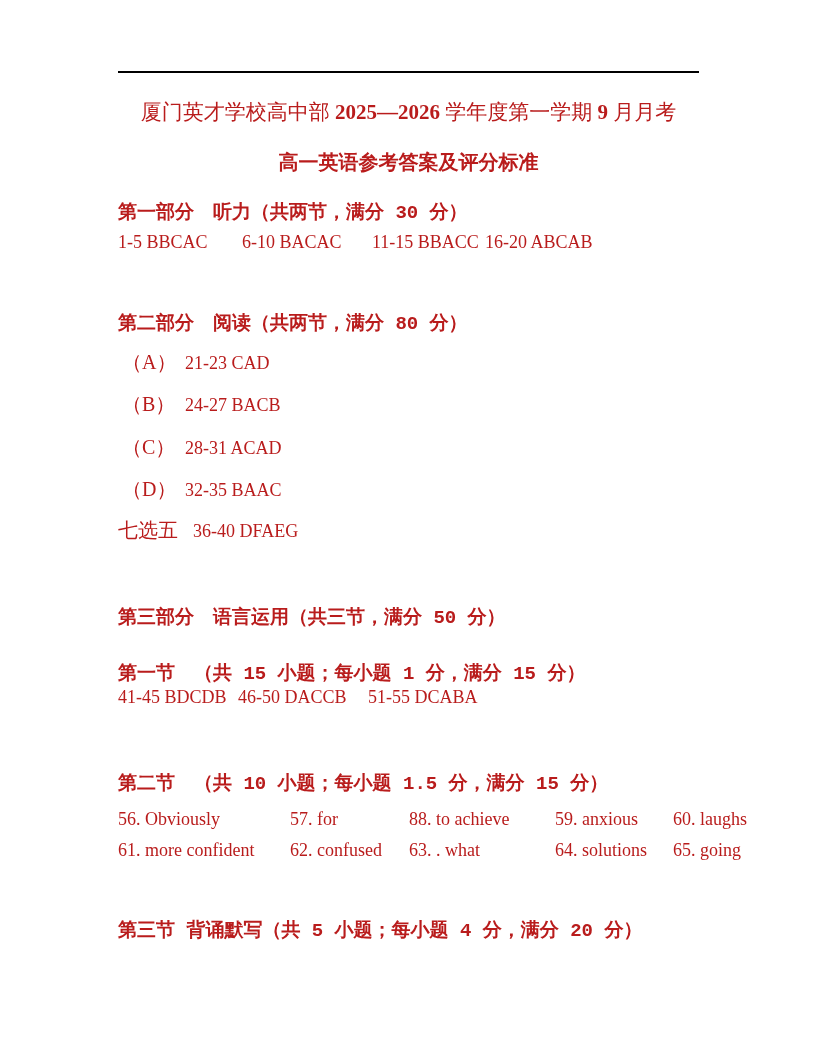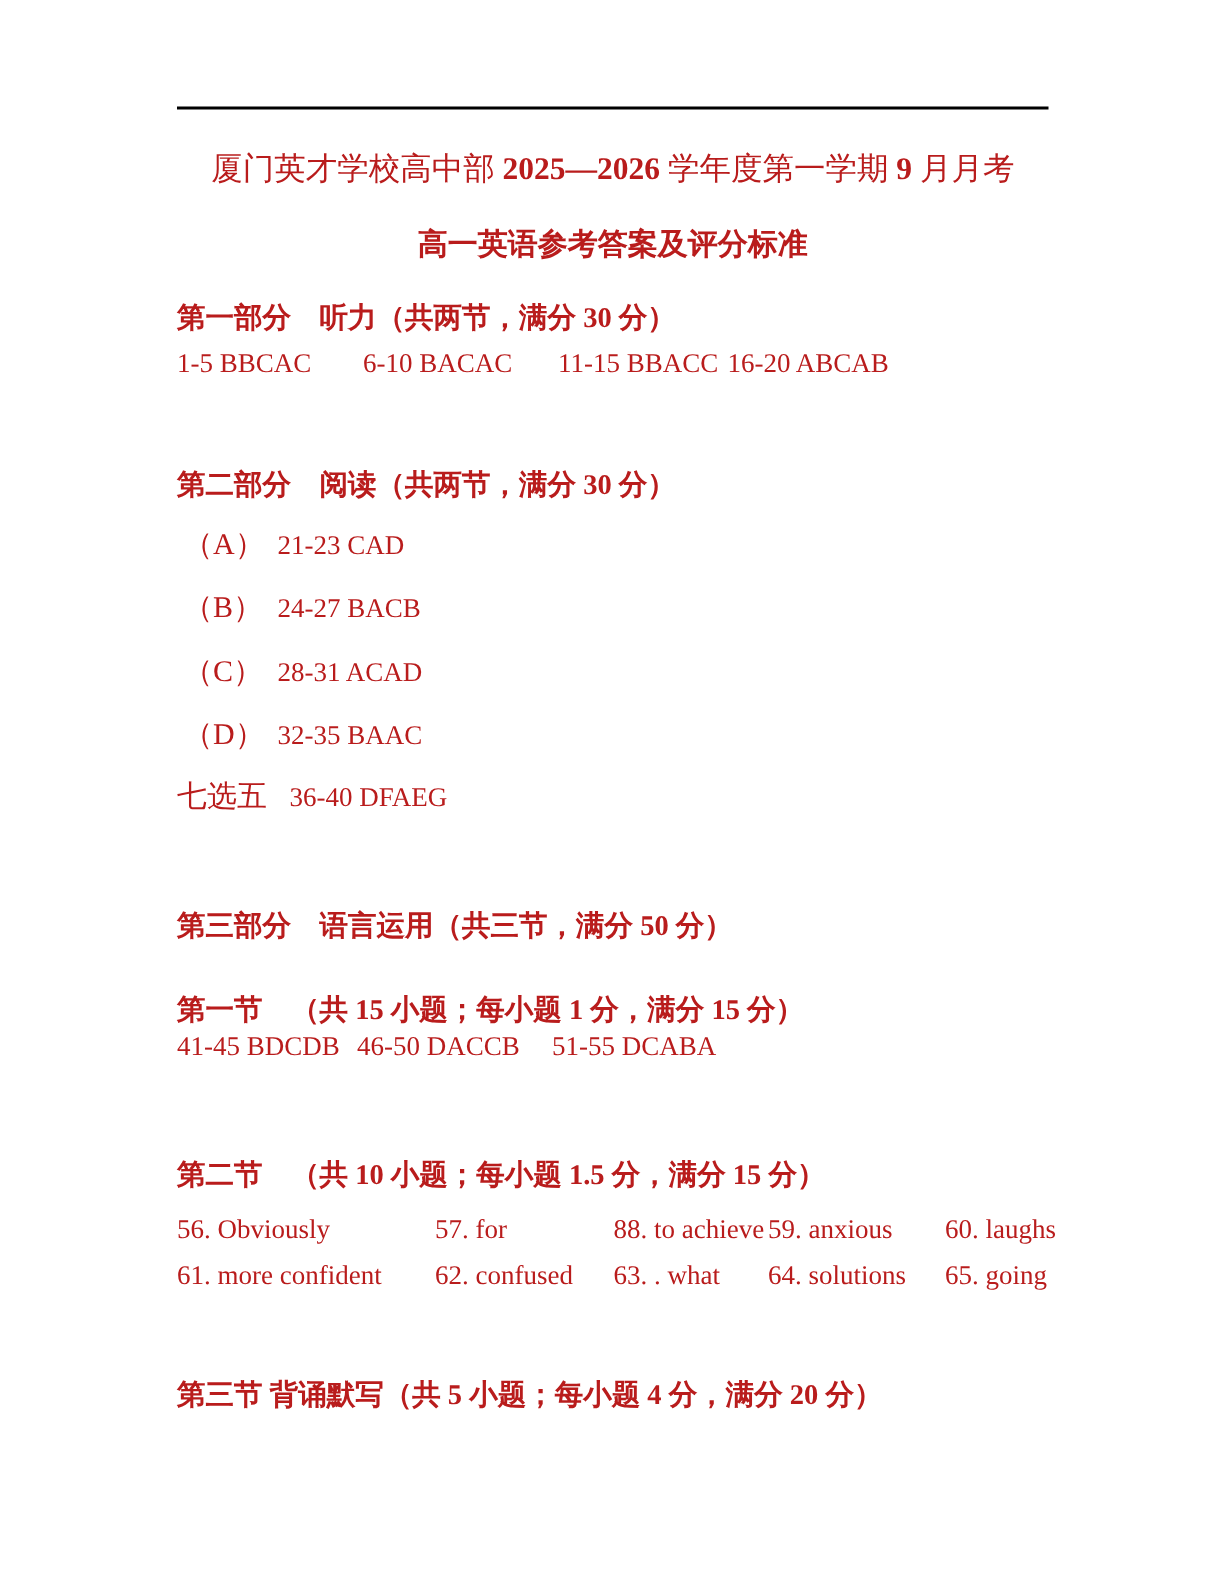--- a/index.html
+++ b/index.html
@@ -45,33 +45,33 @@
     font-size: 20px;
     font-weight: 700;
     font-family: "Liberation Sans", "DejaVu Sans", sans-serif;
     white-space: nowrap;
   }
   .sec-h {
     position: absolute;
     left: 118px;
     font-size: 19px;
     font-weight: 700;
-    font-family: Liberation Serif, serif;
+    font-family: Liberation Mono, monospace;
     white-space: nowrap;
   }
   .ans-row {
     position: absolute;
     left: 118px;
     font-size: 18px;
     white-space: nowrap;
   }
   .col { display: inline-block; }
   .w103 { width: 103px; }
   .w113 { width: 113px; }
-  .w118 { width: 118px; }
+  .w118 { width: 118px; margin-left: 43px; }
   .w119 { width: 119px; margin-left: 22px; }
   .w120 { width: 120px; }
   .w124 { width: 124px; }
   .w130 { width: 130px; }
   .w150 { width: 150px; }
   .read-row {
     position: absolute;
     left: 122px;
     font-size: 18px;
     white-space: nowrap;
@@ -121,21 +121,21 @@
   </div>
 
   <div class="doc-subtitle">高一英语参考答案及评分标准</div>
 
   <div class="sec-h pos-h1">第一部分　听力（共两节，满分 30 分）</div>
 
   <div class="ans-row pos-listening">
     <span class="col w124">1-5 BBCAC</span><span class="col w130">6-10 BACAC</span><span class="col w113">11-15 BBACC</span><span class="col">16-20 ABCAB</span>
   </div>
 
-  <div class="sec-h pos-h2">第二部分　阅读（共两节，满分 30 分）</div>
+  <div class="sec-h pos-h2">第二部分　阅读（共两节，满分 80 分）</div>
 
   <div class="read-row pos-rA">
     <span class="lbl">（A）</span><span class="val">21-23 CAD</span>
   </div>
   <div class="read-row pos-rB">
     <span class="lbl">（B）</span><span class="val">24-27 BACB</span>
   </div>
   <div class="read-row pos-rC">
     <span class="lbl">（C）</span><span class="val">28-31 ACAD</span>
   </div>

